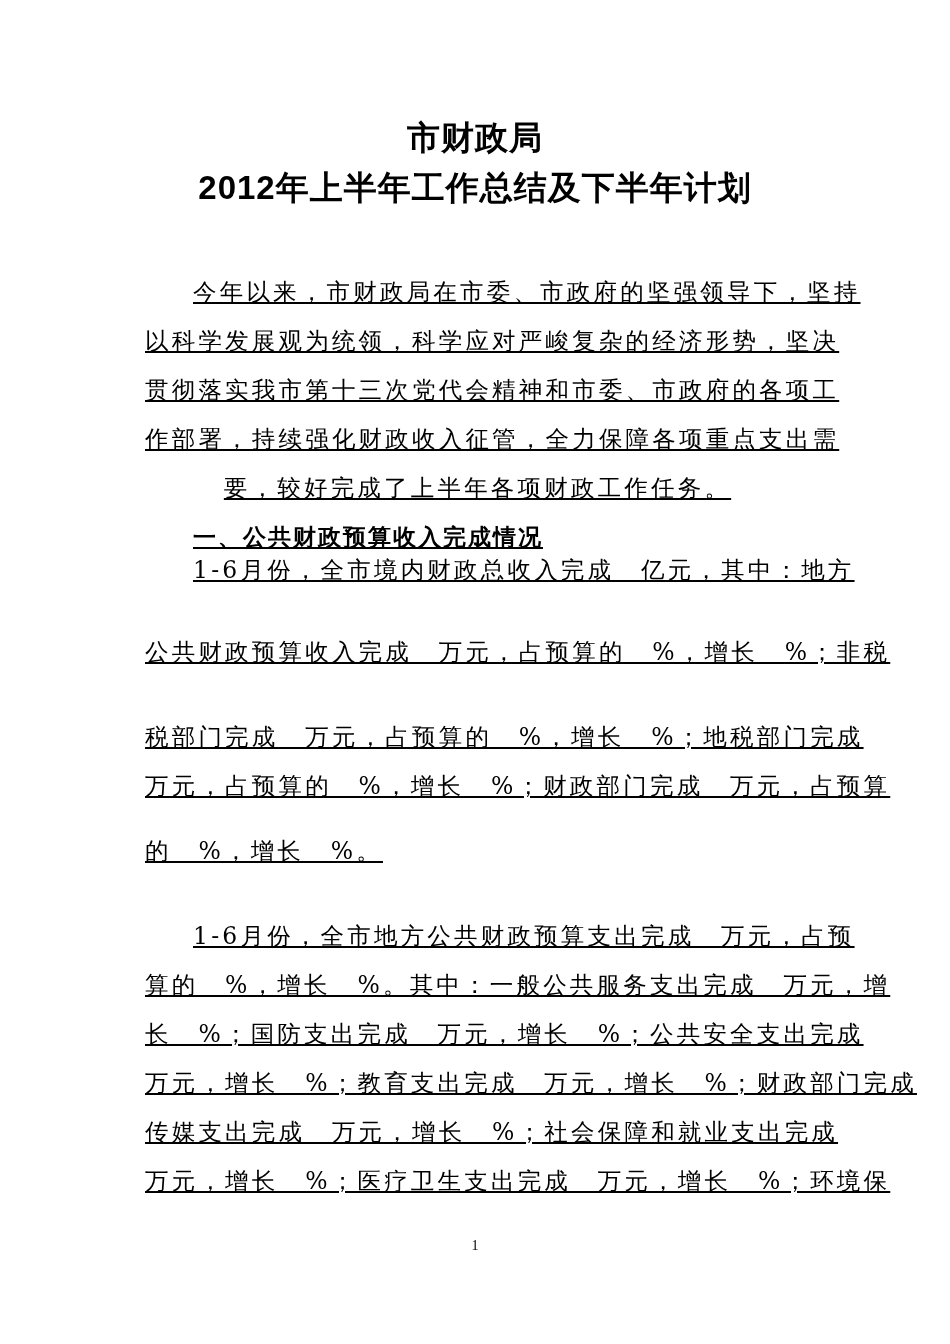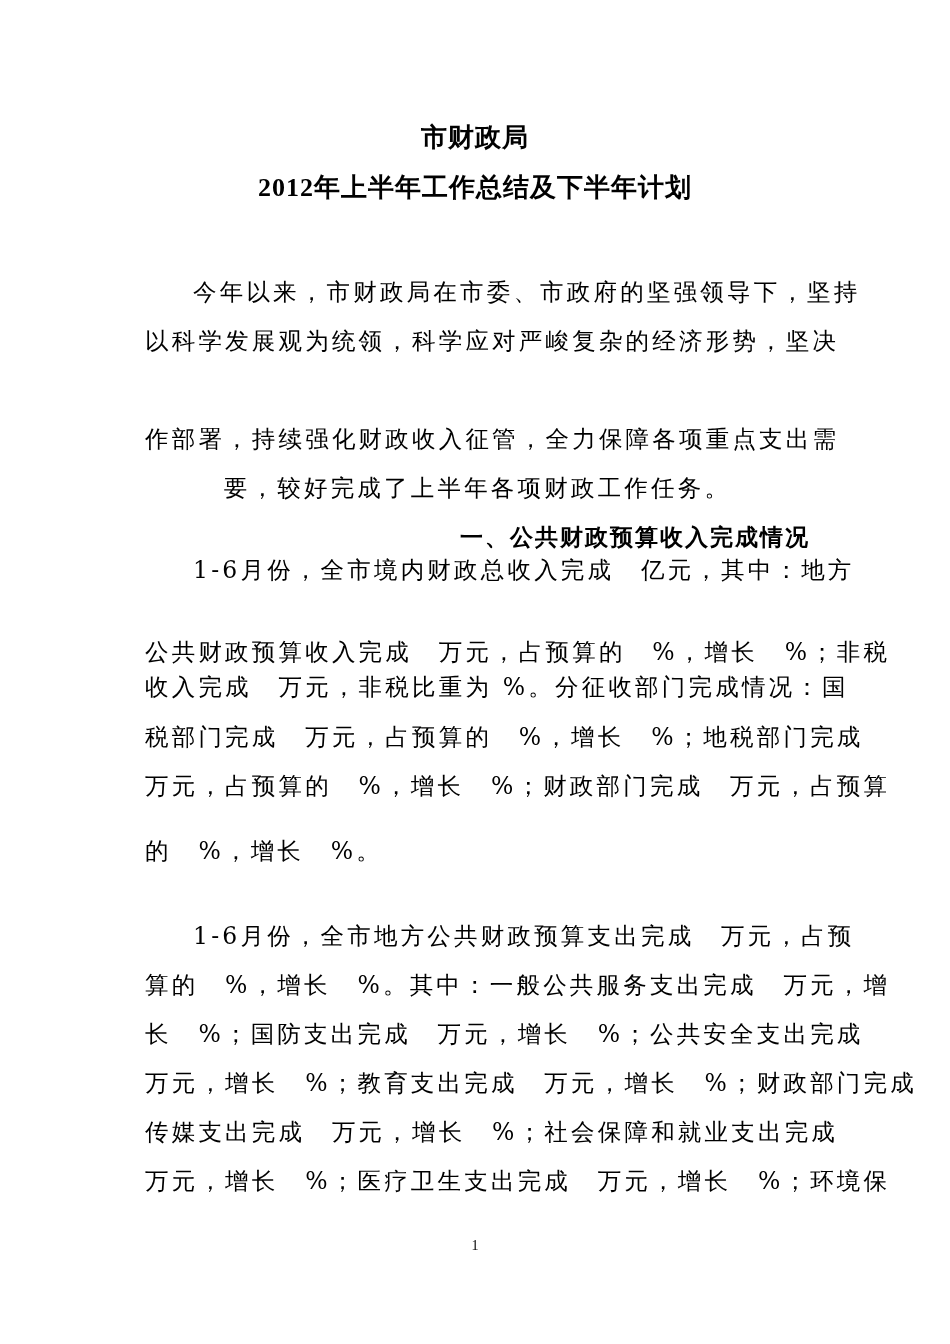--- a/index.html
+++ b/index.html
@@ -21,48 +21,48 @@
       width: 950px;
       height: 1344px;
       background: #ffffff;
     }
     .title {
       position: absolute;
       left: 0;
       width: 950px;
       text-align: center;
       font-weight: bold;
-      font-family: Liberation Serif, serif;
-      font-size: 26px;
+      font-family: Liberation Sans, sans-serif;
+      font-size: 33px;
       line-height: 40px;
       letter-spacing: 1px;
     }
     .title.t1 { top: 118px; }
     .title.t2 { top: 168px; }
     .line {
       position: absolute;
       left: 145px;
       width: 665px;
       white-space: nowrap;
       font-size: 23.5px;
       line-height: 30px;
       letter-spacing: 3.2px;
       font-family: "DejaVu Serif", "Liberation Serif", serif;
+      text-decoration: underline;
     }
     .line.indent { left: 193px; width: 617px; }
     .line.justify {
       text-align: justify;
       text-align-last: justify;
     }
     .heading1 {
       font-family: "DejaVu Sans", "Liberation Sans", sans-serif;
       font-weight: bold;
       letter-spacing: 2px;
       font-size: 23px;
-      text-align: right;
     }
     .heading2 {
       left: 175px;
       letter-spacing: 3px;
     }
     .page-number {
       position: absolute;
       top: 1238px;
       left: 0;
       width: 950px;
@@ -74,28 +74,28 @@
 </head>
 <body>
 
 <div class="page">
 
   <div class="title t1">市财政局</div>
   <div class="title t2">2012年上半年工作总结及下半年计划</div>
 
   <div class="line indent justify" style="top:277px;">今年以来，市财政局在市委、市政府的坚强领导下，坚持</div>
   <div class="line justify" style="top:326px;">以科学发展观为统领，科学应对严峻复杂的经济形势，坚决</div>
+  <div class="line justify" style="top:375px;">贯彻落实我市第十三次党代会精神和市委、市政府的各项工</div>
   <div class="line justify" style="top:424px;">作部署，持续强化财政收入征管，全力保障各项重点支出需</div>
   <div class="line" style="top:473px;text-align:center;">要，较好完成了上半年各项财政工作任务。</div>
 
   <div class="line indent heading1" style="top:522px;">一、公共财政预算收入完成情况</div>
 
   <div class="line indent justify" style="top:555px;">1-6月份，全市境内财政总收入完成　亿元，其中：地方</div>
   <div class="line justify" style="top:623px;margin-top:14px;">公共财政预算收入完成　万元，占预算的　%，增长　%；非税</div>
-  <div class="line justify" style="top:672px;">收入完成　万元，非税比重为 %。分征收部门完成情况：国</div>
   <div class="line justify" style="top:722px;">税部门完成　万元，占预算的　%，增长　%；地税部门完成</div>
   <div class="line justify" style="top:771px;">万元，占预算的　%，增长　%；财政部门完成　万元，占预算</div>
   <div class="line" style="top:820px;margin-top:16px;">的　%，增长　%。</div>
 
 
   <div class="line indent justify" style="top:921px;">1-6月份，全市地方公共财政预算支出完成　万元，占预</div>
   <div class="line justify" style="top:970px;">算的　%，增长　%。其中：一般公共服务支出完成　万元，增</div>
   <div class="line" style="top:1019px;text-align:right;">长　%；国防支出完成　万元，增长　%；公共安全支出完成</div>
   <div class="line justify" style="top:1068px;">万元，增长　%；教育支出完成　万元，增长　%；财政部门完成</div>
   <div class="line" style="top:1117px;">传媒支出完成　万元，增长　%；社会保障和就业支出完成</div>

